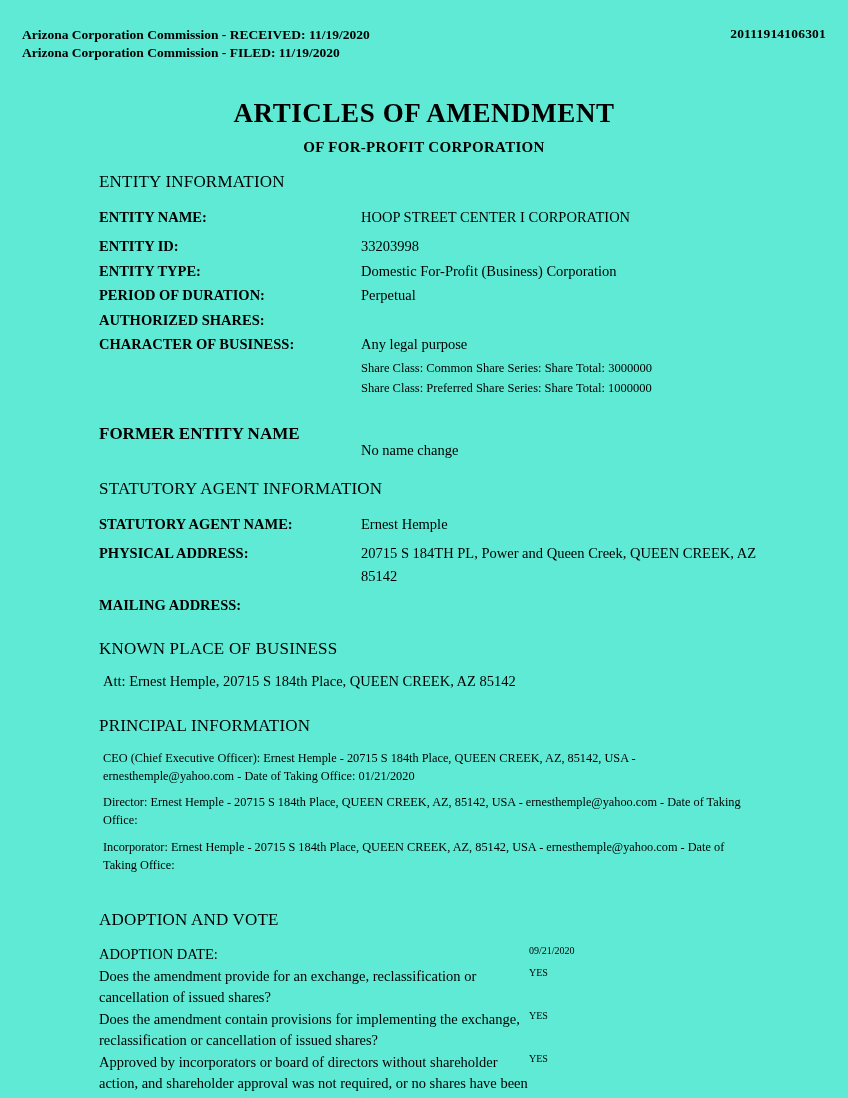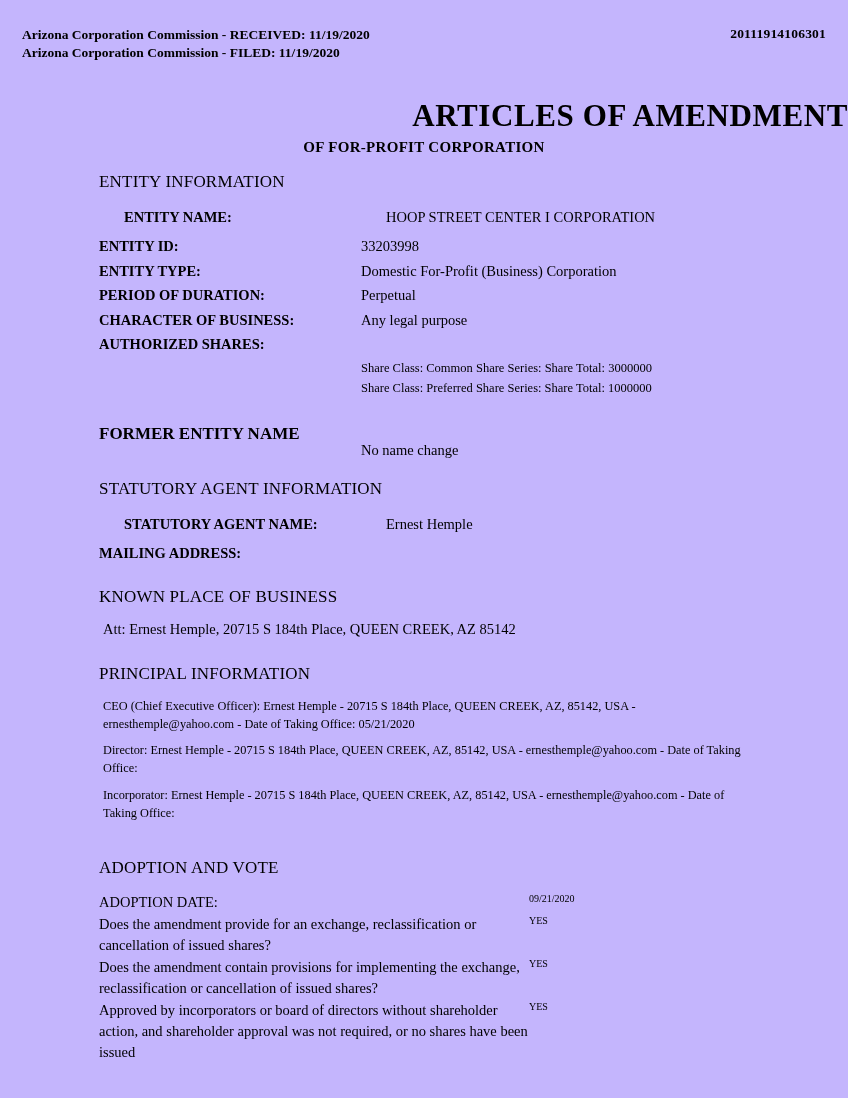--- a/index.html
+++ b/index.html
@@ -9,21 +9,21 @@
   }
   body {
     font-family: "Liberation Serif", serif;
     color: #000000;
   }
   .page {
     position: relative;
     width: 848px;
     height: 1098px;
     margin: 0 auto;
-    background: #c4b5fd;
+    background: #5eead4;
     overflow: hidden;
   }
 
   
   .stamp {
     position: absolute;
     top: 26px;
     left: 22px;
     right: 22px;
     display: flex;
@@ -40,23 +40,23 @@
     font-size: 13.5px;
     letter-spacing: 0.2px;
   }
 
   
   .doc-title {
     position: absolute;
     top: 98px;
     left: 0;
     right: 0;
-    text-align: right;
-    font-weight: bold;
-    font-size: 31px;
+    text-align: center;
+    font-weight: bold;
+    font-size: 27px;
     letter-spacing: 0.6px;
   }
   .doc-subtitle {
     position: absolute;
     top: 139px;
     left: 0;
     right: 0;
     text-align: center;
     font-weight: bold;
     font-size: 15px;
@@ -86,21 +86,21 @@
     font-weight: bold;
     font-size: 14.5px;
     width: 262px;
     flex: 0 0 262px;
     line-height: 1.55;
   }
   .kv .v {
     font-size: 14.5px;
     line-height: 1.55;
   }
-  .kv.gap { margin-bottom: 7px; margin-left: 25px; }
+  .kv.gap { margin-bottom: 7px; }
 
   .shares {
     margin-left: 262px;
     font-size: 12.5px;
     line-height: 1.6;
   }
 
   .spacer-20 { height: 20px; }
   .spacer-26 { height: 26px; }
 
@@ -180,26 +180,26 @@
     </div>
     <div class="kv">
       <div class="k">ENTITY TYPE:</div>
       <div class="v">Domestic For-Profit (Business) Corporation</div>
     </div>
     <div class="kv">
       <div class="k">PERIOD OF DURATION:</div>
       <div class="v">Perpetual</div>
     </div>
     <div class="kv">
+      <div class="k">AUTHORIZED SHARES:</div>
+      <div class="v"></div>
+    </div>
+    <div class="kv">
       <div class="k">CHARACTER OF BUSINESS:</div>
       <div class="v">Any legal purpose</div>
-    </div>
-    <div class="kv">
-      <div class="k">AUTHORIZED SHARES:</div>
-      <div class="v"></div>
     </div>
 
     <div class="shares">
       <div>Share Class: Common Share Series: Share Total: 3000000</div>
       <div>Share Class: Preferred Share Series: Share Total: 1000000</div>
     </div>
 
     <div class="spacer-26"></div>
 
     <div class="former">
@@ -208,34 +208,38 @@
     </div>
 
     <div class="spacer-20"></div>
 
     <h2 class="section">STATUTORY AGENT INFORMATION</h2>
 
     <div class="kv gap">
       <div class="k">STATUTORY AGENT NAME:</div>
       <div class="v">Ernest Hemple</div>
     </div>
+    <div class="kv gap">
+      <div class="k">PHYSICAL ADDRESS:</div>
+      <div class="v">20715 S 184TH PL, Power and Queen Creek, QUEEN CREEK, AZ 85142</div>
+    </div>
     <div class="kv">
       <div class="k">MAILING ADDRESS:</div>
       <div class="v"></div>
     </div>
 
     <div class="spacer-20"></div>
 
     <h2 class="section">KNOWN PLACE OF BUSINESS</h2>
     <div class="plain">Att: Ernest Hemple, 20715 S 184th Place, QUEEN CREEK, AZ 85142</div>
 
     <div class="spacer-26"></div>
 
     <h2 class="section">PRINCIPAL INFORMATION</h2>
-    <div class="principal">CEO (Chief Executive Officer): Ernest Hemple - 20715 S 184th Place, QUEEN CREEK, AZ, 85142, USA - ernesthemple@yahoo.com - Date of Taking Office: 05/21/2020</div>
+    <div class="principal">CEO (Chief Executive Officer): Ernest Hemple - 20715 S 184th Place, QUEEN CREEK, AZ, 85142, USA - ernesthemple@yahoo.com - Date of Taking Office: 01/21/2020</div>
     <div class="principal">Director: Ernest Hemple - 20715 S 184th Place, QUEEN CREEK, AZ, 85142, USA - ernesthemple@yahoo.com - Date of Taking Office:</div>
     <div class="principal">Incorporator: Ernest Hemple - 20715 S 184th Place, QUEEN CREEK, AZ, 85142, USA - ernesthemple@yahoo.com - Date of Taking Office:</div>
 
     <div class="spacer-26"></div>
 
     <h2 class="section">ADOPTION AND VOTE</h2>
 
     <div class="vote-row">
       <div class="q">ADOPTION DATE:</div>
       <div class="a">09/21/2020</div>

